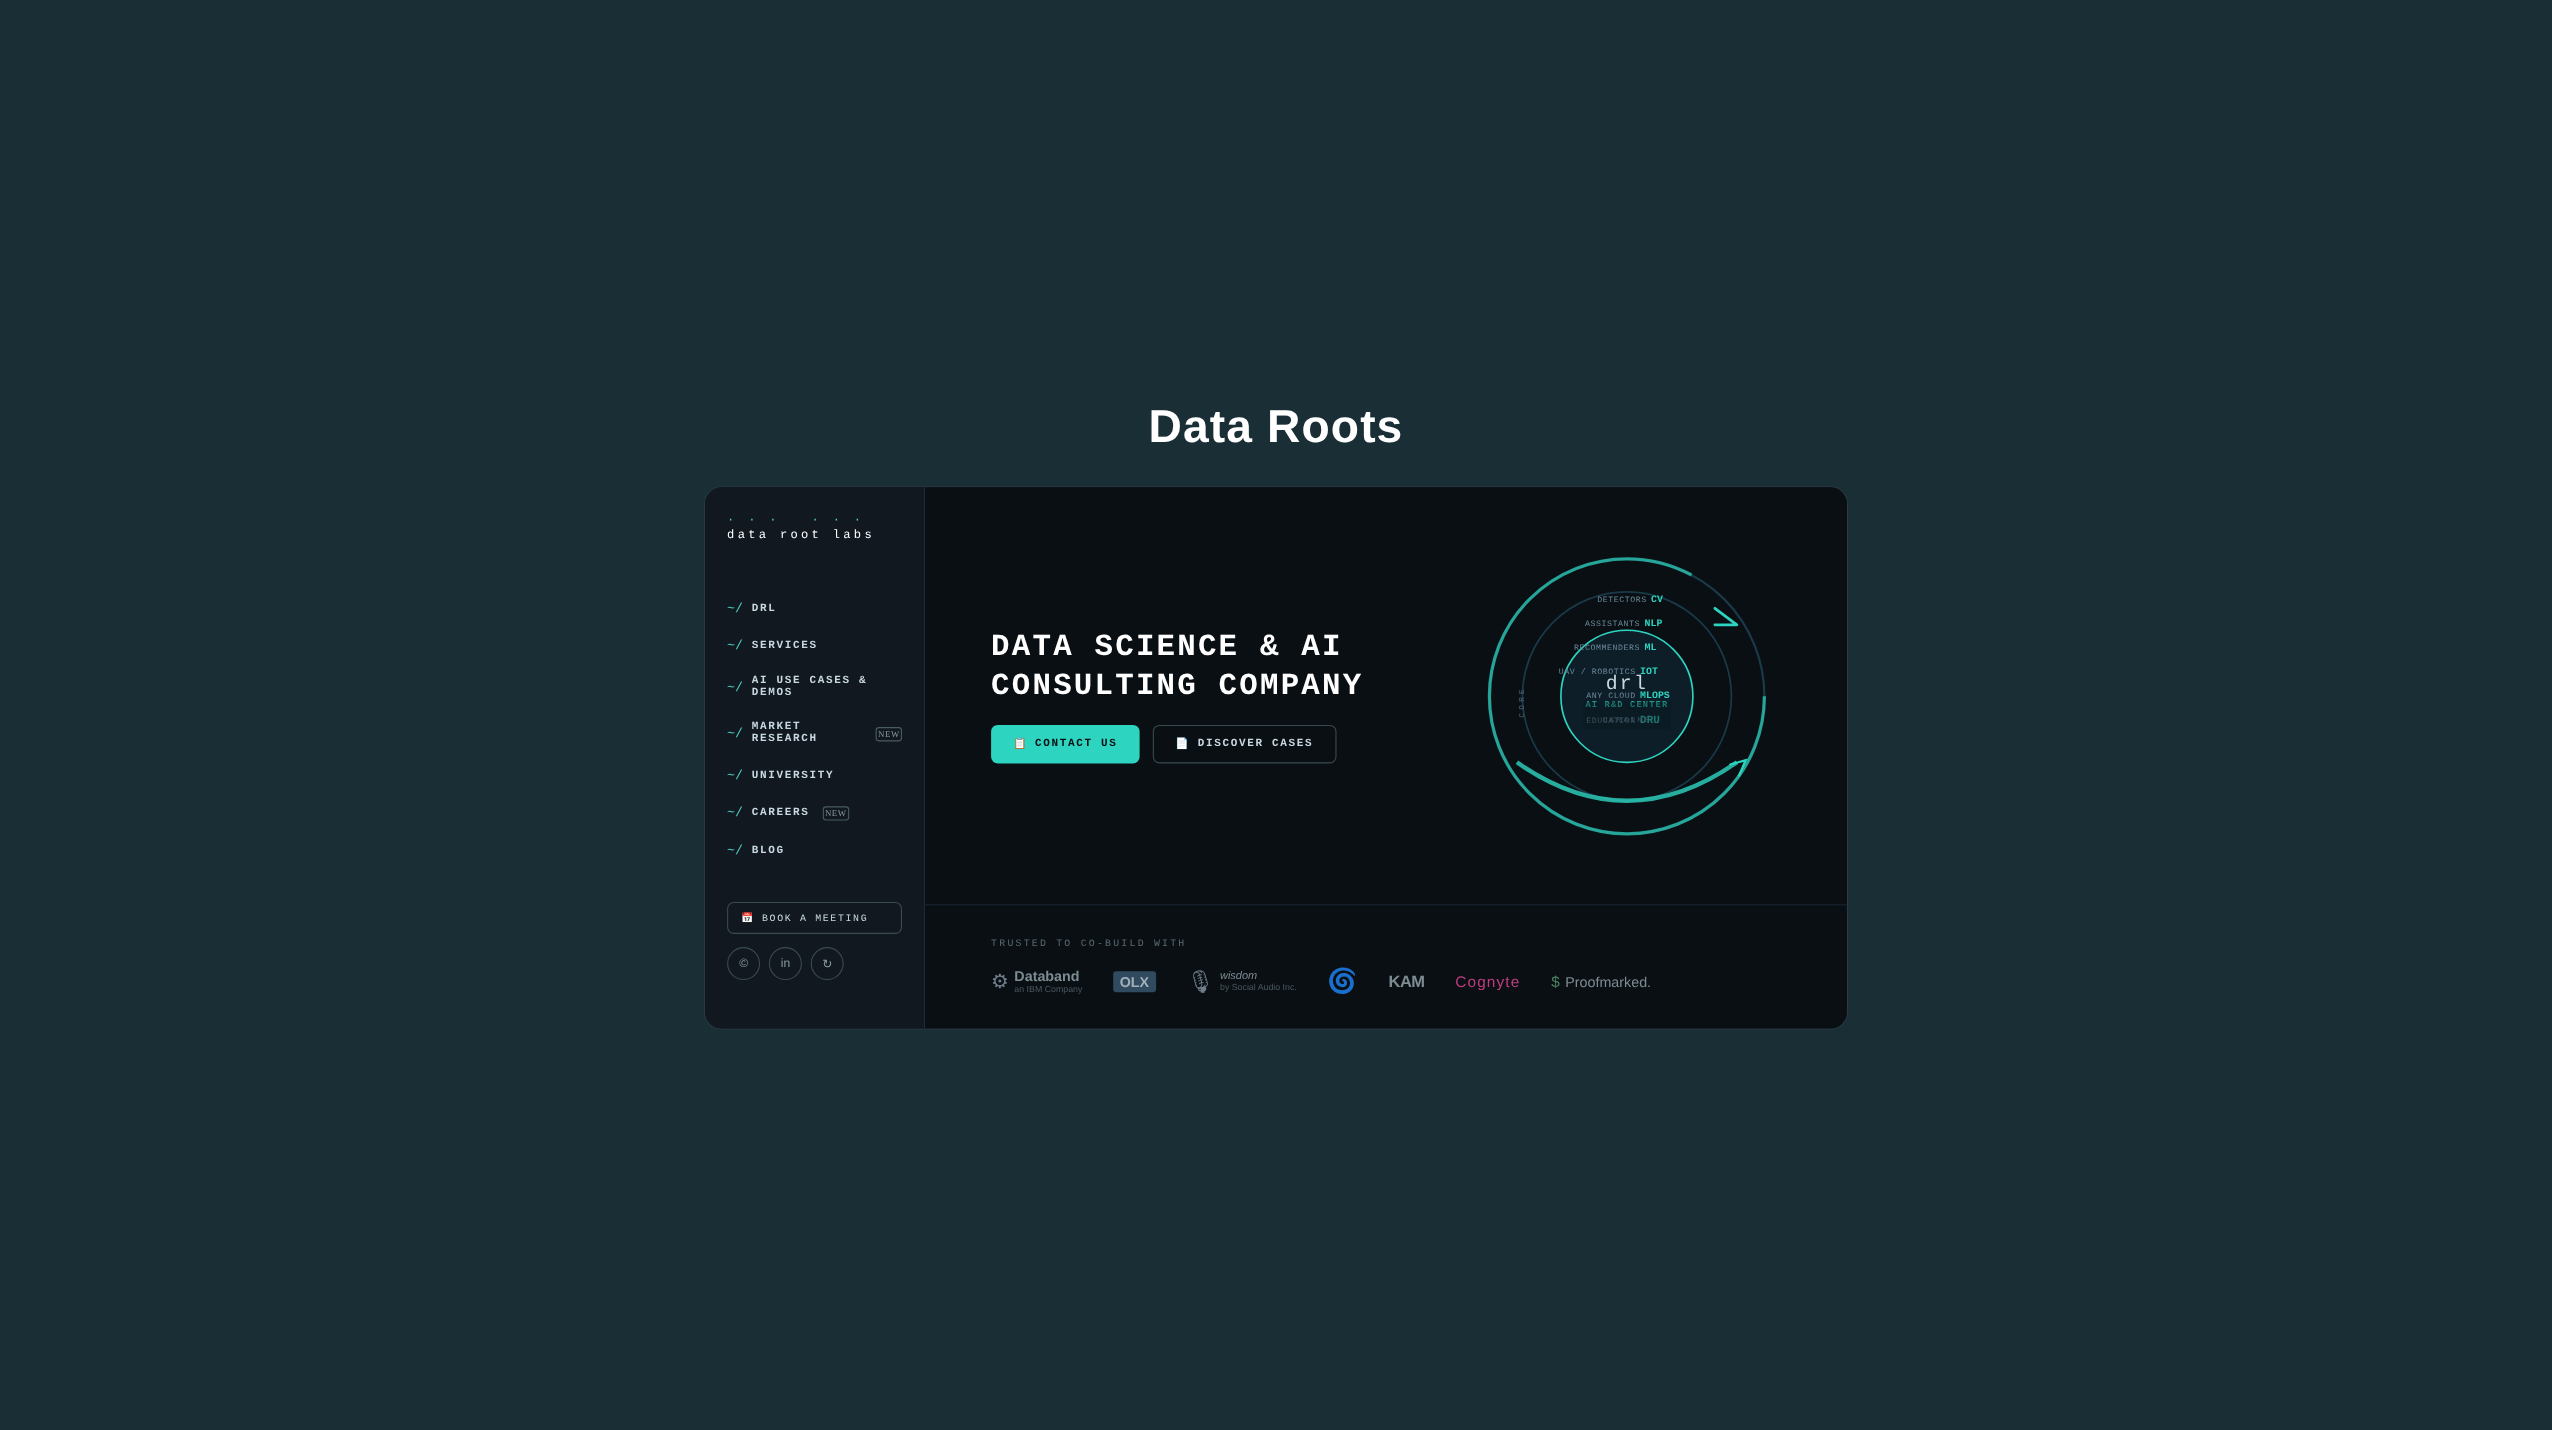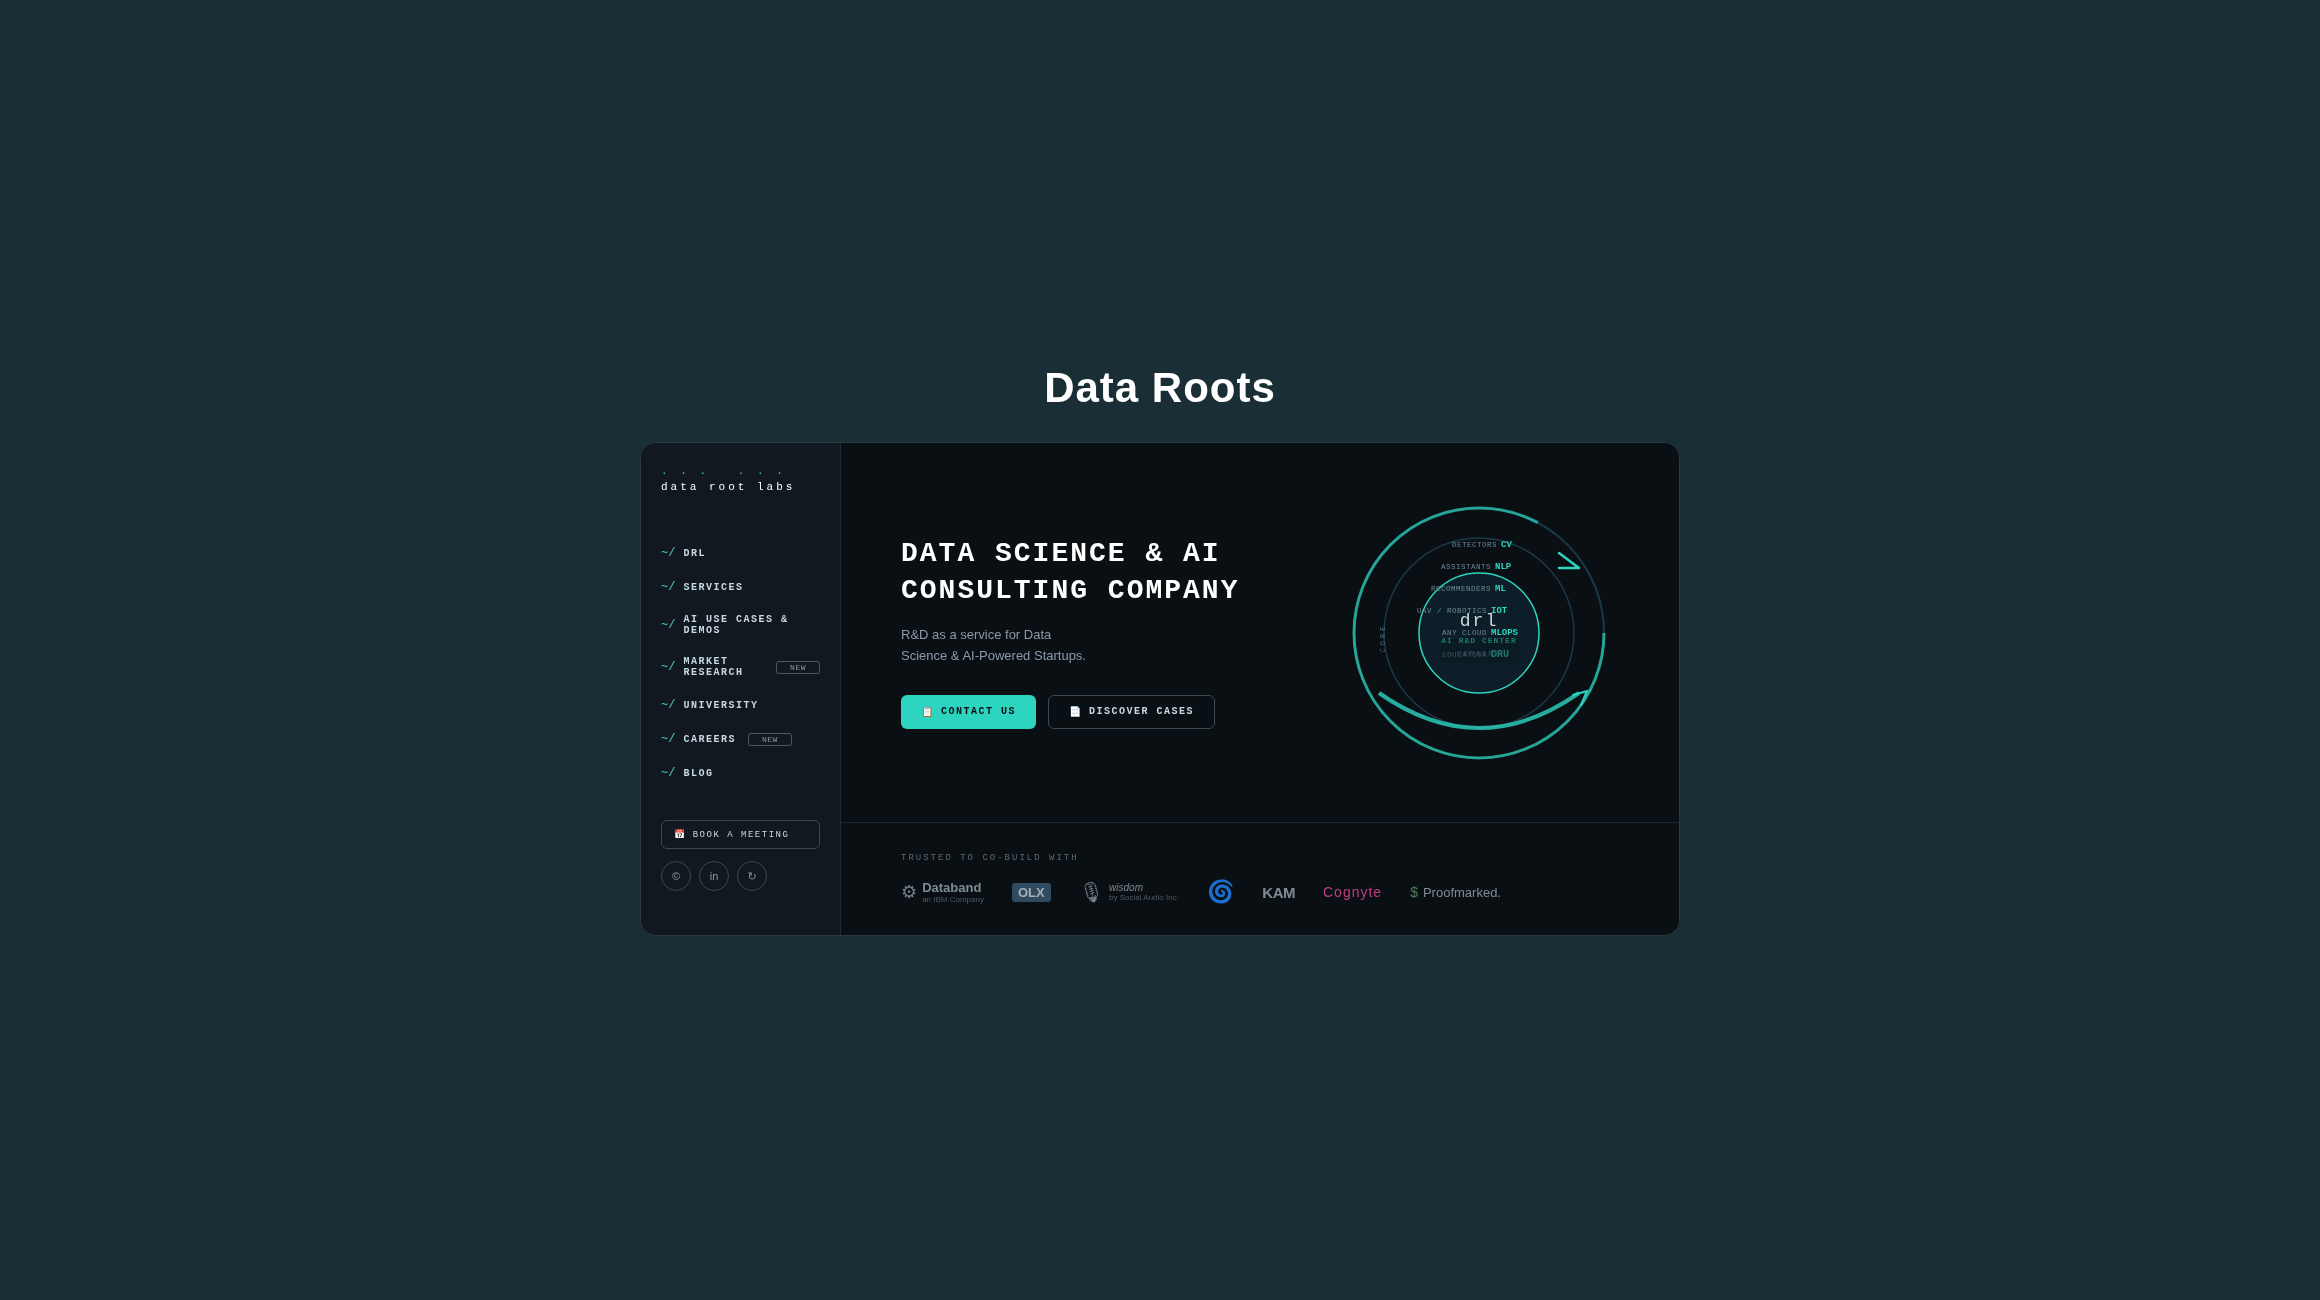--- a/index.html
+++ b/index.html
@@ -87,24 +87,25 @@
       letter-spacing: 1.5px;
       font-family: 'Courier New', monospace;
       font-weight: 600;
     }
 
     .badge-new {
       background: transparent;
       border: 1px solid #4a5a62;
       color: #8a9aa2;
       font-size: 8px;
-      padding: 1px 13px;
+      padding: 1px 1px;
       border-radius: 3px;
       letter-spacing: 0.5px;
       margin-left: 4px;
+      font-family: Liberation Serif, serif;
     }
 
     .sidebar-bottom {
       padding: 20px;
       display: flex;
       flex-direction: column;
       gap: 12px;
     }
 
     .book-meeting-btn {
@@ -346,24 +347,20 @@
   </aside>
 
   <main class="main-content">
     <section class="hero-section">
 
       <div class="hero-text">
         <h2 class="hero-title">
           <span>DATA SCIENCE &amp; AI</span><br>
           <span>CONSULTING COMPANY</span>
         </h2>
-        <p class="hero-subtitle">
-          <span>R&amp;D as a service for Data</span><br>
-          <span>Science &amp; AI-Powered Startups.</span>
-        </p>
         <div class="hero-buttons">
           <button class="btn-contact">
             <span>📋</span>
             <span>CONTACT US</span>
           </button>
           <button class="btn-discover">
             <span>📄</span>
             <span>DISCOVER CASES</span>
           </button>
         </div>

